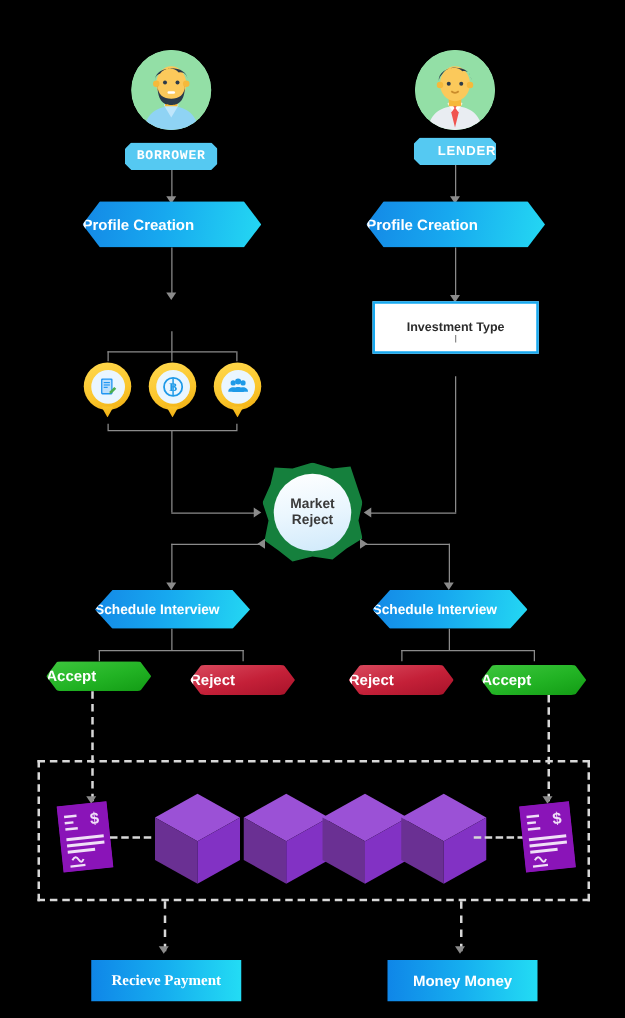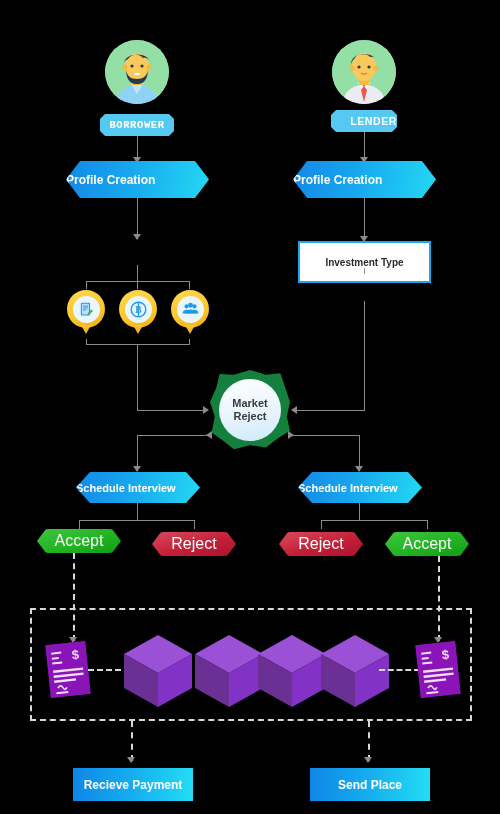--- a/index.html
+++ b/index.html
@@ -83,22 +83,22 @@
     display: flex; flex-direction: column;
     align-items: center; justify-content: center;
     color: #3a3a3a; font-size: 11px; font-weight: bold; line-height: 1.15;
     text-align: center;
   }
 
   
   .decision {
     height: 24px;
     border-radius: 12px;
-    display: flex; align-items: center; justify-content: center;
-    color: #fff; font-weight: normal; font-size: 16px;
+    display: flex; align-items: center; justify-content: flex-start;
+    color: #fff; font-weight: bold; font-size: 12px;
     clip-path: polygon(9px 0, calc(100% - 9px) 0, 100% 50%,
                        calc(100% - 9px) 100%, 9px 100%, 0 50%);
   }
   .accept { background: linear-gradient(165deg, #3ec63e 0%, #22b324 55%, #129b14 100%); }
   .reject { background: linear-gradient(165deg, #d94a5e 0%, #c42038 55%, #a8132a 100%); }
 
   
   .rect-blue {
     background: linear-gradient(90deg, #0f86e8 0%, #16aeef 50%, #23dcf4 100%);
     display: flex; align-items: center; justify-content: center;
@@ -435,20 +435,20 @@
       <path d="M8 44 q3-4 5 0 q2 4 4 0" stroke="#f0dff7" stroke-width="1.6" fill="none"></path>
       <rect x="6" y="48" width="12" height="1.8" fill="#f0dff7"></rect>
     </svg>
   </div>
 
   <div class="abs dash-v" style="left:131px; top:721px; height:40px;"></div>
   <div class="abs arrow-down" style="left:127px; top:757px;"></div>
   <div class="abs dash-v" style="left:368px; top:721px; height:40px;"></div>
   <div class="abs arrow-down" style="left:364px; top:757px;"></div>
 
-  <div class="abs rect-blue" style="left:73px; top:768px; width:120px; height:33px;">
+  <div class="abs rect-blue" style="left:73px; top:768px; width:120px; height:33px;font-family:Liberation Serif, serif;">
     <span>Recieve Payment</span>
   </div>
   <div class="abs rect-blue" style="left:310px; top:768px; width:120px; height:33px;">
-    <span>Send Place</span>
+    <span>Money Money</span>
   </div>
 
 </div>
 
 </body></html>

